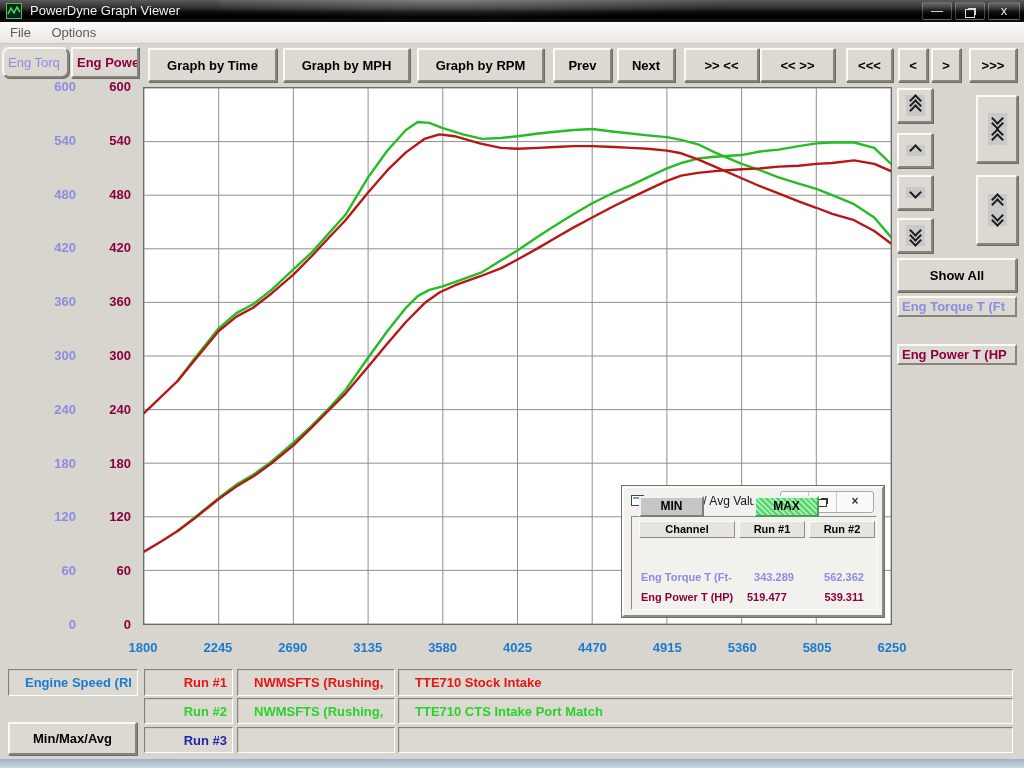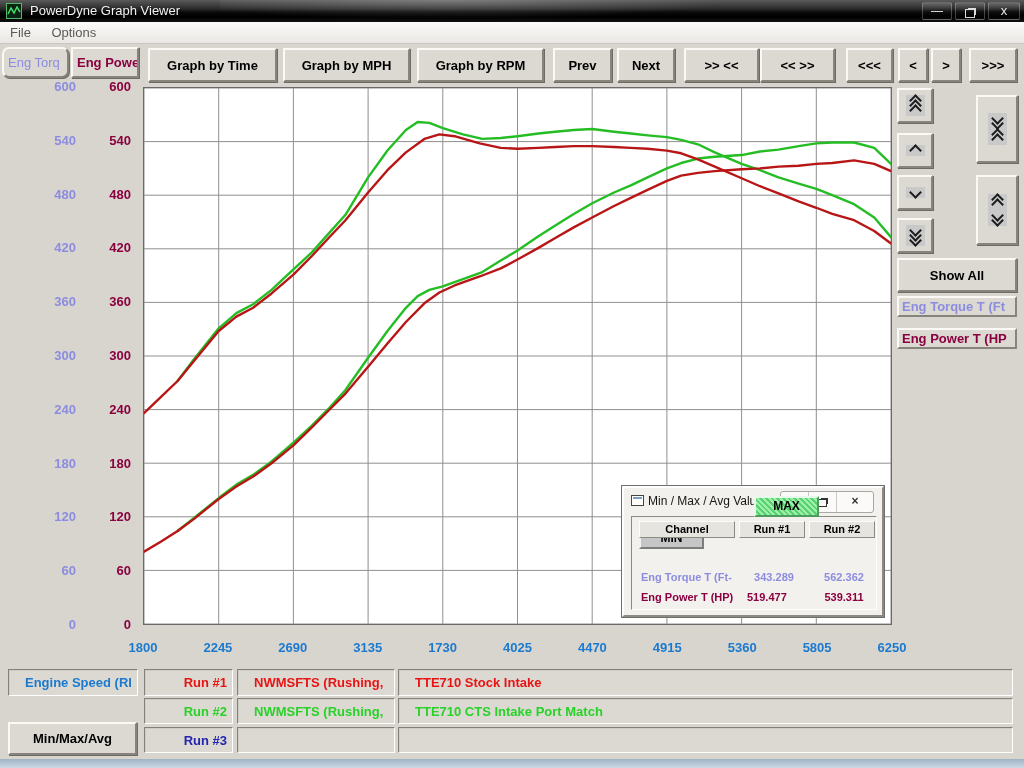--- a/index.html
+++ b/index.html
@@ -49,21 +49,21 @@
   .mm-title{position:absolute;left:24px;top:6px;font-size:12px;color:#161616;white-space:nowrap;}
   .mm-icon{position:absolute;left:7px;top:7px;width:13px;height:11px;border:1px solid #444;background:#fff;box-sizing:border-box;}
   .mm-icon:before{content:"";position:absolute;left:1px;top:1px;width:9px;height:2px;background:#7a9ec4;}
   .mm-btns{position:absolute;right:8px;top:3px;height:20px;border:1px solid #a8a8a8;border-radius:3px;display:flex;background:#fbfaf9;}
   .mm-btn{width:27px;text-align:center;font-size:12px;line-height:18px;color:#333;border-right:1px solid #c9c9c9;}
   .mm-btn:last-child{border-right:none;width:36px;font-weight:bold;}
   .mm-minglyph{display:inline-block;width:9px;height:6px;border:1px solid #333;position:relative;top:2px;}
   .mm-restglyph{display:inline-block;width:7px;height:6px;border:1px solid #333;position:relative;top:2px;box-shadow:2px -2px 0 -1px #333;}
   .mm-content{position:absolute;left:7px;top:28px;width:246px;height:94px;border:1px solid;border-color:#8d8a84 #fdfdfc #fdfdfc #8d8a84;box-sizing:border-box;}
   .mm-minbtn{position:absolute;left:15px;top:8px;width:65px;height:21px;background:#c6c6c6;border:2px solid;border-color:#f2f2f2 #7c7c7c #7c7c7c #f2f2f2;
-    font-weight:bold;font-size:12px;text-align:center;line-height:17px;box-sizing:border-box;margin-top:32px;}
+    font-weight:bold;font-size:12px;text-align:center;line-height:17px;box-sizing:border-box;}
   .mm-maxbtn{position:absolute;left:130px;top:8px;width:65px;height:21px;
     background:repeating-linear-gradient(45deg,#9cf0aa 0 2px,#58d271 2px 4px);
     border:2px solid;border-color:#e8f8ea #4d9c5e #4d9c5e #e8f8ea;font-weight:bold;font-size:12px;text-align:center;line-height:17px;box-sizing:border-box;}
   .mm-hdr{position:absolute;top:33px;height:17px;background:#e6e4df;border:1px solid;border-color:#fdfdfc #8d8a84 #8d8a84 #fdfdfc;
     font-weight:bold;font-size:11px;text-align:center;line-height:15px;box-sizing:border-box;}
   .mm-cell{position:absolute;font-size:11px;font-weight:bold;white-space:nowrap;}
   
   .bbox{position:absolute;background:#dcd9d2;border:1px solid;border-color:#84817a #fff #fff #84817a;box-shadow:inset 1px 1px 0 #cfccc5;
     box-sizing:border-box;font-size:13px;font-weight:bold;display:flex;align-items:center;overflow:hidden;white-space:nowrap;}
   .blue{color:#1b7ad0;}
@@ -166,21 +166,21 @@
       <polyline fill="none" stroke="#b81616" stroke-width="2.4" stroke-linejoin="round" stroke-linecap="round" points="0.0,326.4 16.8,310.2 33.7,294.1 50.5,273.5 74.9,243.9 92.6,229.5 109.4,220.6 127.9,206.2 149.8,187.4 168.3,168.6 185.1,150.6 202.0,132.7 224.7,104.9 244.1,82.5 262.6,64.6 281.1,51.1 296.2,46.6 311.4,48.4 336.6,55.6 357.7,60.1 374.5,61.0 395.5,60.1 412.4,59.2 430.9,58.3 449.4,58.3 471.3,59.2 488.1,60.1 504.9,61.0 524.3,62.8 538.6,65.5 555.4,71.7 572.3,78.9 599.2,90.6 617.7,98.6 636.2,105.8 656.4,113.9 674.1,120.2 690.1,126.4 712.0,132.7 732.2,143.5 749.0,156.0"></polyline>
       <polyline fill="none" stroke="#b81616" stroke-width="2.4" stroke-linejoin="round" stroke-linecap="round" points="0.0,465.4 16.8,455.5 33.7,444.7 50.5,432.2 74.9,412.5 92.6,399.9 109.4,390.0 127.9,376.6 149.8,358.7 168.3,340.7 185.1,323.7 202.0,306.7 224.7,279.8 244.1,256.4 262.6,234.9 281.1,216.1 296.2,205.3 311.4,198.2 336.6,189.2 357.7,181.1 374.5,172.2 395.5,160.5 412.4,150.6 430.9,139.9 449.4,130.0 471.3,118.4 488.1,110.3 504.9,102.2 524.3,93.3 538.6,87.9 555.4,85.2 572.3,83.4 599.2,81.6 617.7,80.7 636.2,78.9 656.4,78.0 674.1,76.2 690.1,75.3 712.0,72.6 732.2,76.2 749.0,83.4"></polyline>
     </svg>
 </div>
 
 <div id="xaxis" class="abs" style="left:143px;top:640px;width:749px;height:18px;">
     <div class="xlab" style="left: 0px;">1800</div>
     <div class="xlab" style="left: 74.9px;">2245</div>
     <div class="xlab" style="left: 149.8px;">2690</div>
     <div class="xlab" style="left: 224.7px;">3135</div>
-    <div class="xlab" style="left: 299.6px;">1730</div>
+    <div class="xlab" style="left: 299.6px;">3580</div>
     <div class="xlab" style="left: 374.5px;">4025</div>
     <div class="xlab" style="left: 449.4px;">4470</div>
     <div class="xlab" style="left: 524.3px;">4915</div>
     <div class="xlab" style="left: 599.2px;">5360</div>
     <div class="xlab" style="left: 674.1px;">5805</div>
     <div class="xlab" style="left: 749px;">6250</div>
   </div>
 
 <div class="sqbtn raised" style="left:897px;top:88px;width:36px;height:35px;">
   <span class="btn-pad">
@@ -217,21 +217,21 @@
 <div class="sqbtn raised" style="left:976px;top:175px;width:42px;height:70px;">
   <span class="btn-pad">
       <i class="chev up"></i>
       <i class="chev up"></i>
       <i class="chev dn" style="margin-top:4px;"></i>
       <i class="chev dn"></i>
     </span>
 </div>
 <div class="tbtn raised" style="left:897px;top:258px;width:120px;height:34px;">Show All</div>
 <div class="chanbox tq-color" style="top:296px;">Eng Torque T (Ft</div>
-<div class="chanbox pw-color" style="top:328px;">Eng Power T (HP</div>
+<div class="chanbox pw-color" style="top:344px;">Eng Power T (HP</div>
 
 <div class="mmwin">
   <div class="mm-icon"></div>
   <div class="mm-title">Min / Max / Avg Valu...</div>
   <div class="mm-btns">
     <div class="mm-btn"><span class="mm-minglyph"></span></div>
     <div class="mm-btn"><span class="mm-restglyph"></span></div>
     <div class="mm-btn">×</div>
   </div>
   <div class="mm-content"></div>

